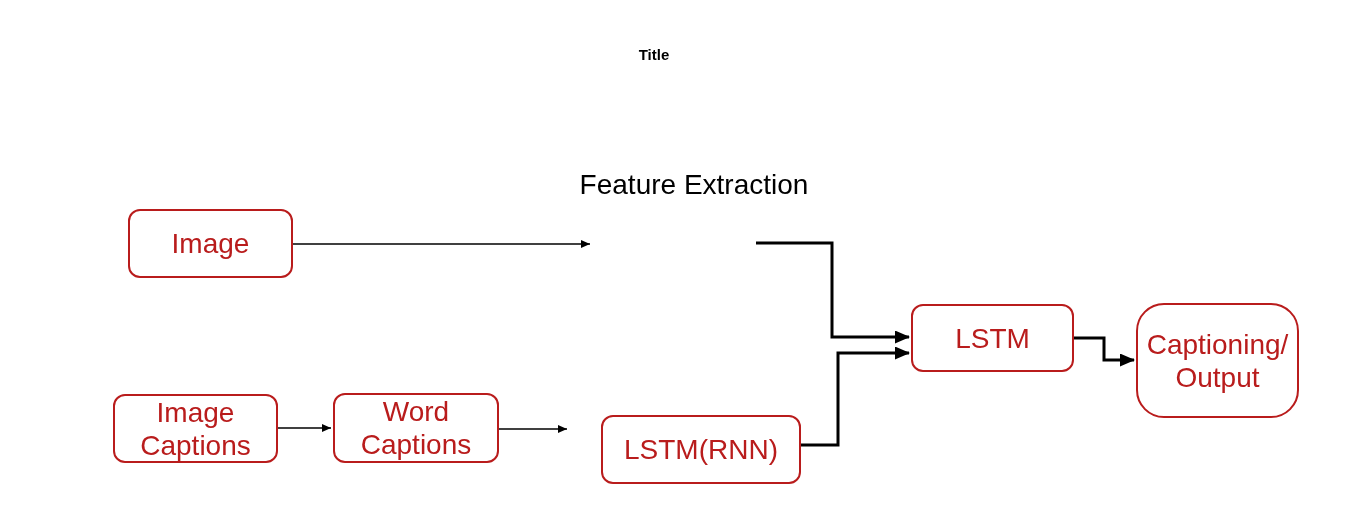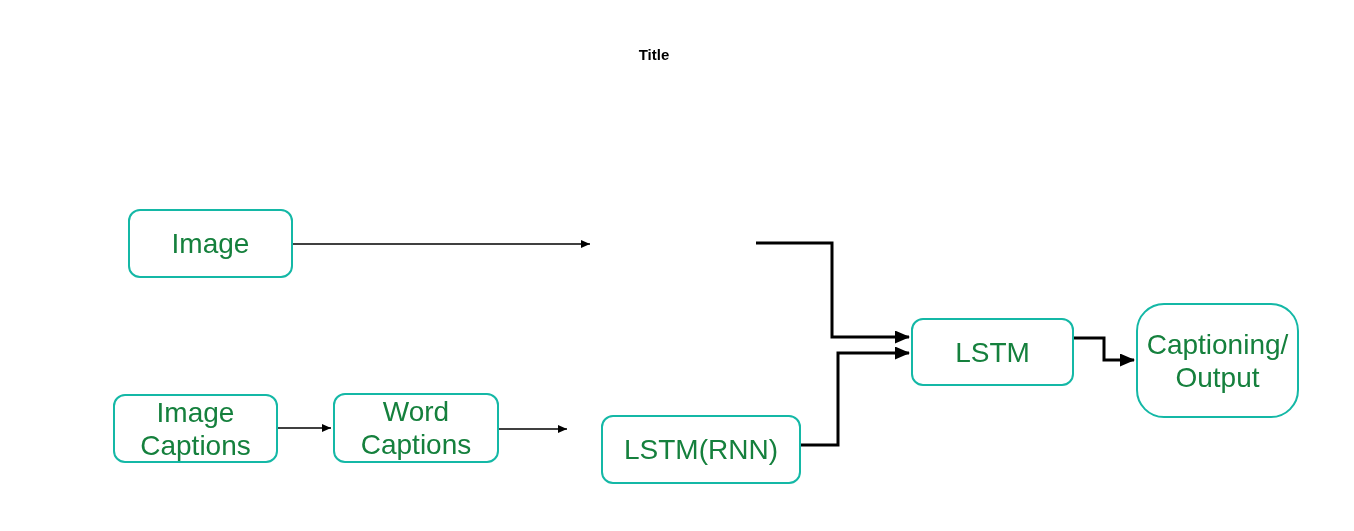--- a/index.html
+++ b/index.html
@@ -46,47 +46,48 @@
   .connector-layer path.edge {
     fill: none;
     stroke: #000000;
   }
   .connector-layer path.thin  { stroke-width: 1.5px; }
   .connector-layer path.thick { stroke-width: 3px; }
   .node {
     position: absolute;
     box-sizing: border-box;
     background: #ffffff;
-    border: 2px solid #14b8a6;
+    border: 2px solid #b91c1c;
     border-radius: 12px;
     display: flex;
     flex-direction: column;
     align-items: center;
     justify-content: center;
     text-align: center;
     font-size: 28px;
     line-height: 33px;
-    color: #15803d;
+    color: #b91c1c;
     white-space: nowrap;
   }
   .node-image            { left: 128px;  top: 209px; width: 165px; height: 69px;  }
   .node-cnn              { left: 592px;  top: 209px; width: 164px; height: 69px;  }
-  .node-lstm             { left: 911px;  top: 304px; width: 163px; height: 68px; margin-top: 14px;  }
+  .node-lstm             { left: 911px;  top: 304px; width: 163px; height: 68px;  }
   .node-captioning       { left: 1136px; top: 303px; width: 163px; height: 115px; border-radius: 28px; }
   .node-sample-captions  { left: 113px;  top: 394px; width: 165px; height: 69px;  }
   .node-word-embedding   { left: 333px;  top: 393px; width: 166px; height: 70px;  }
   .node-lstm-rnn         { left: 569px;  top: 415px; width: 200px; height: 69px; margin-left: 32px;  }
 </style>
 </head>
 <body>
 
 <div class="canvas">
 
   <div class="diagram-title">Title</div>
 
+  <div class="fe-label">Feature Extraction</div>
 
   <svg class="connector-layer" viewBox="0 0 1354 531" xmlns="http://www.w3.org/2000/svg" aria-hidden="true">
     <defs>
       <marker id="arrow-thin" markerUnits="userSpaceOnUse" markerWidth="10" markerHeight="8" refX="9" refY="4" orient="auto">
         <path d="M0,0 L9,4 L0,8 Z" fill="#000000"></path>
       </marker>
       <marker id="arrow-thick" markerUnits="userSpaceOnUse" markerWidth="16" markerHeight="13" refX="14" refY="6.5" orient="auto">
         <path d="M0,0 L15,6.5 L0,13 Z" fill="#000000"></path>
       </marker>
     </defs>

